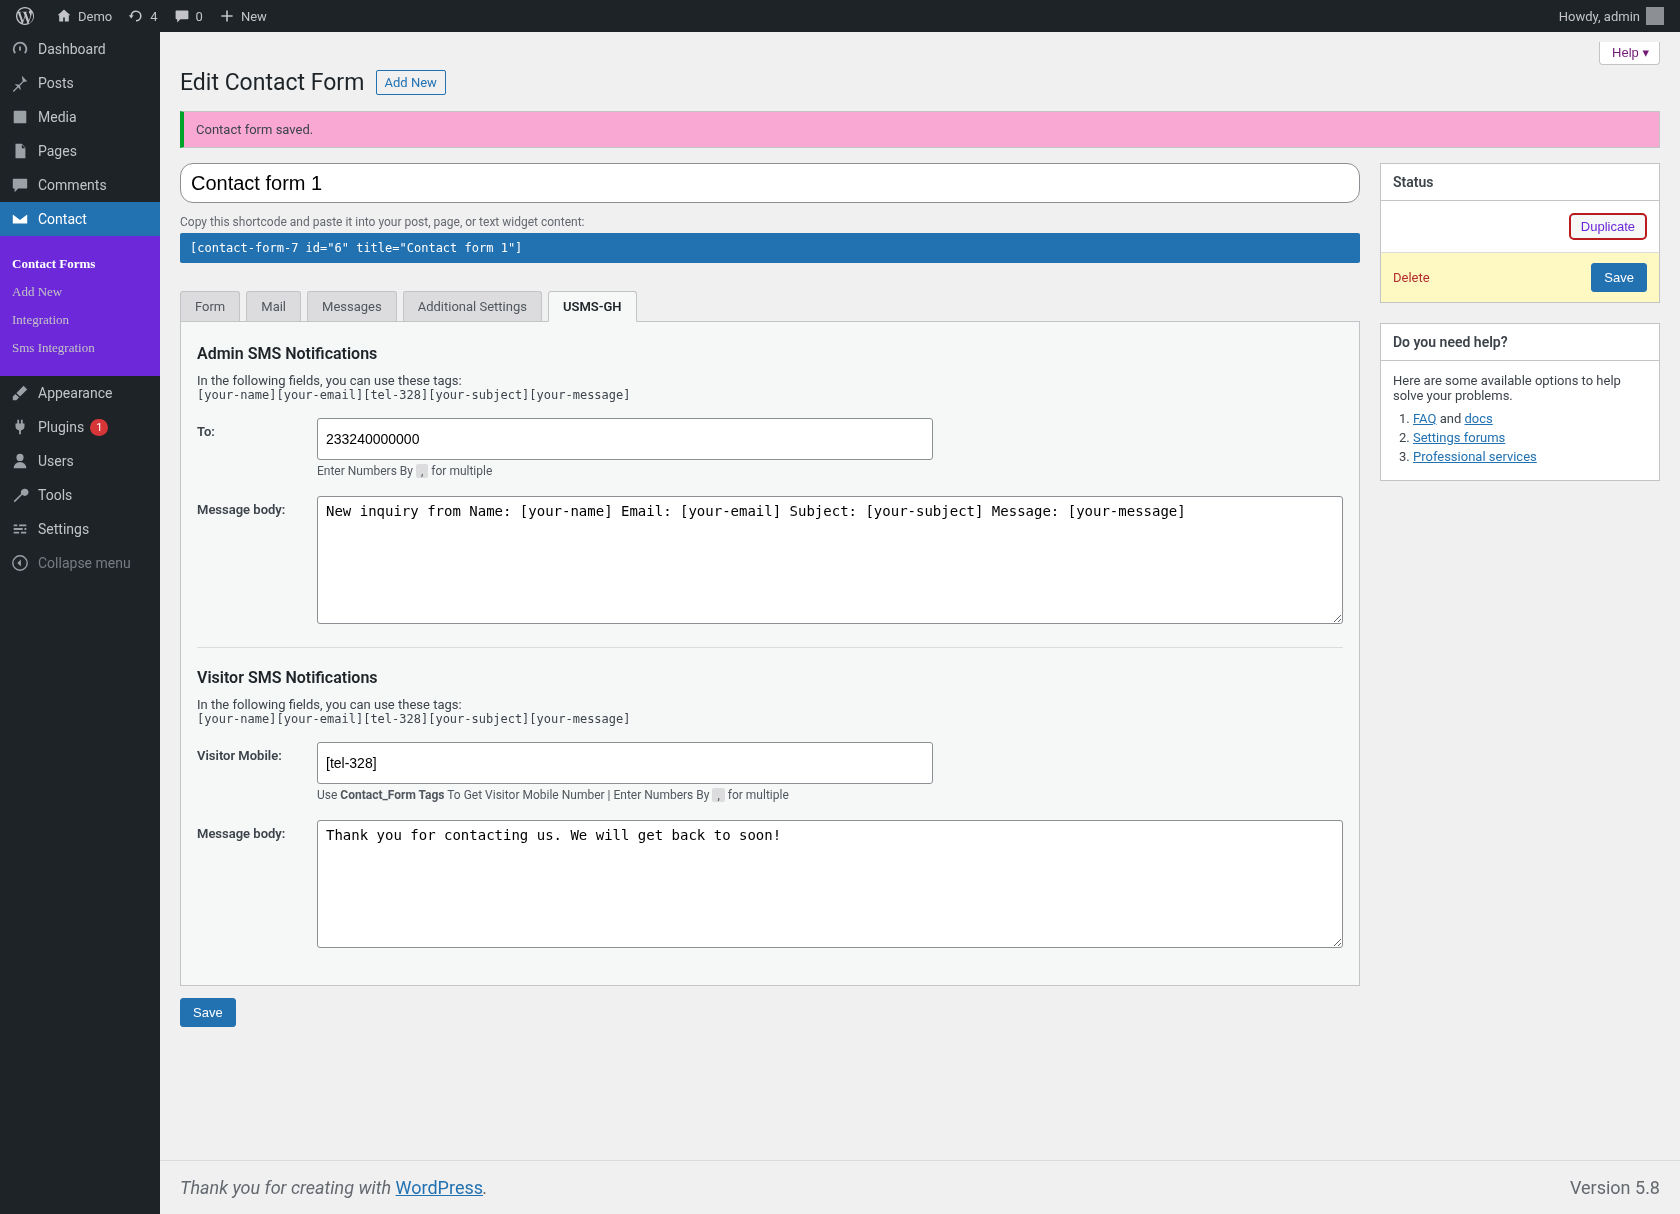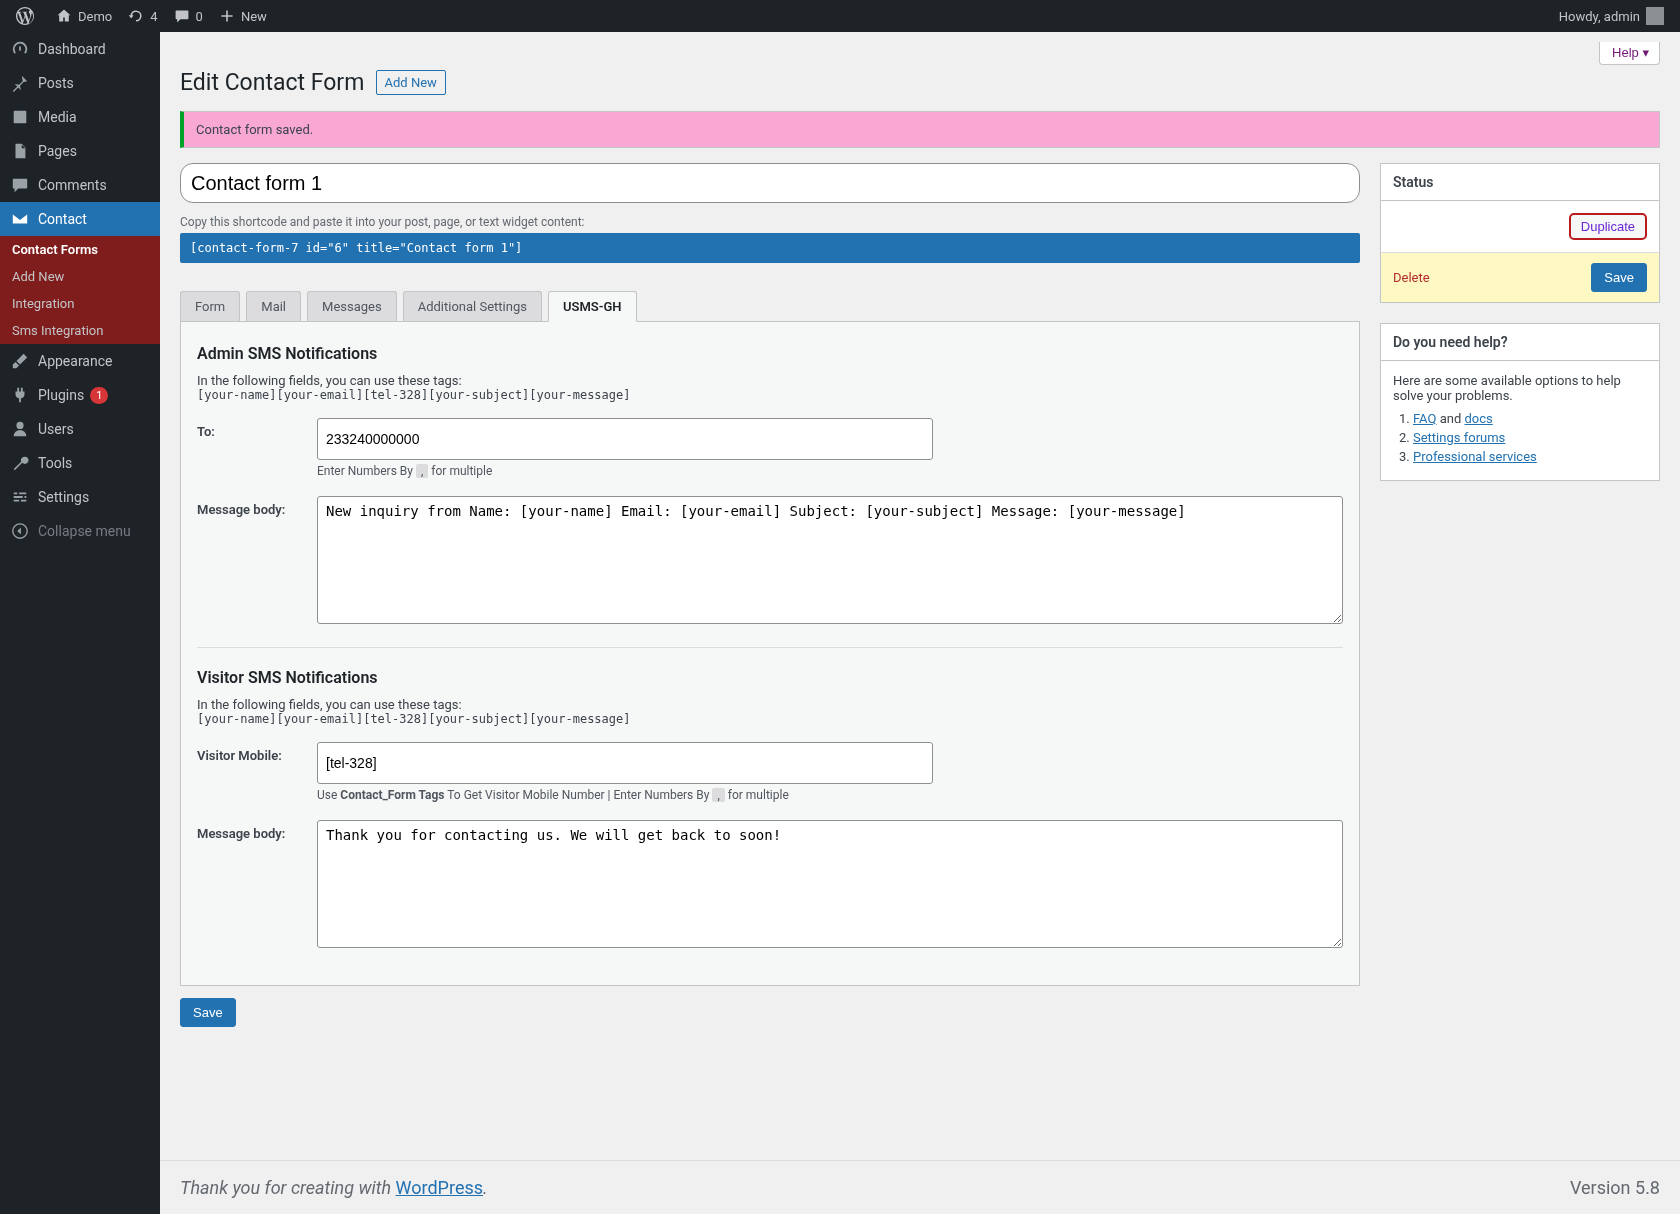--- a/index.html
+++ b/index.html
@@ -13,21 +13,21 @@
 #adminbar .spacer { flex: 1; }
 #adminbar .avatar { width: 18px; height: 18px; background: #8c8f94; margin-left: 6px; }
 
 
 #adminmenu { position: fixed; top: 32px; left: 0; width: 160px; bottom: 0; background: #1d2327; color: #c3c4c7; }
 #adminmenu .menu-item { display: flex; align-items: center; padding: 8px 10px; color: #c3c4c7; cursor: pointer; font-size: 14px; }
 #adminmenu .menu-item .icon { width: 20px; margin-right: 8px; display: inline-flex; justify-content: center; color: rgba(240,246,252,.6); }
 #adminmenu .menu-item.current { background: #2271b1; color: #fff; position: relative; }
 #adminmenu .menu-item.current .icon { color: #fff; }
 #adminmenu .menu-item.current::after { content: ""; position: absolute; right: -8px; top: 50%; margin-top: -8px; border: 8px solid transparent; border-right-color: #f0f0f1; }
-#adminmenu .submenu { background: #7f1d1d; padding: 0 0; }
+#adminmenu .submenu { background: #6d28d9; padding: 14px 0; font-family: Liberation Serif, serif; }
 #adminmenu .submenu .sub-item { display: block; padding: 6px 12px; color: #c3c4c7; font-size: 13px; cursor: pointer; }
 #adminmenu .submenu .sub-item.current { color: #fff; font-weight: 600; }
 #adminmenu .badge { background: #d63638; color: #fff; border-radius: 9px; font-size: 11px; padding: 0 6px; margin-left: 6px; line-height: 17px; min-width: 17px; text-align: center; }
 
 
 #wpbody { margin-left: 160px; padding-top: 32px; min-height: 100vh; display: flex; flex-direction: column; }
 #wpcontent { padding: 10px 20px 0 20px; flex: 1; }
 
 .screen-meta-links { float: right; margin: 0 0 0 6px; }
 .screen-meta-links .btn { background: #fff; border: 1px solid #c3c4c7; border-top: none; border-radius: 0 0 4px 4px; padding: 3px 10px 4px 12px; font-size: 13px; color: #701a75; cursor: pointer; }

